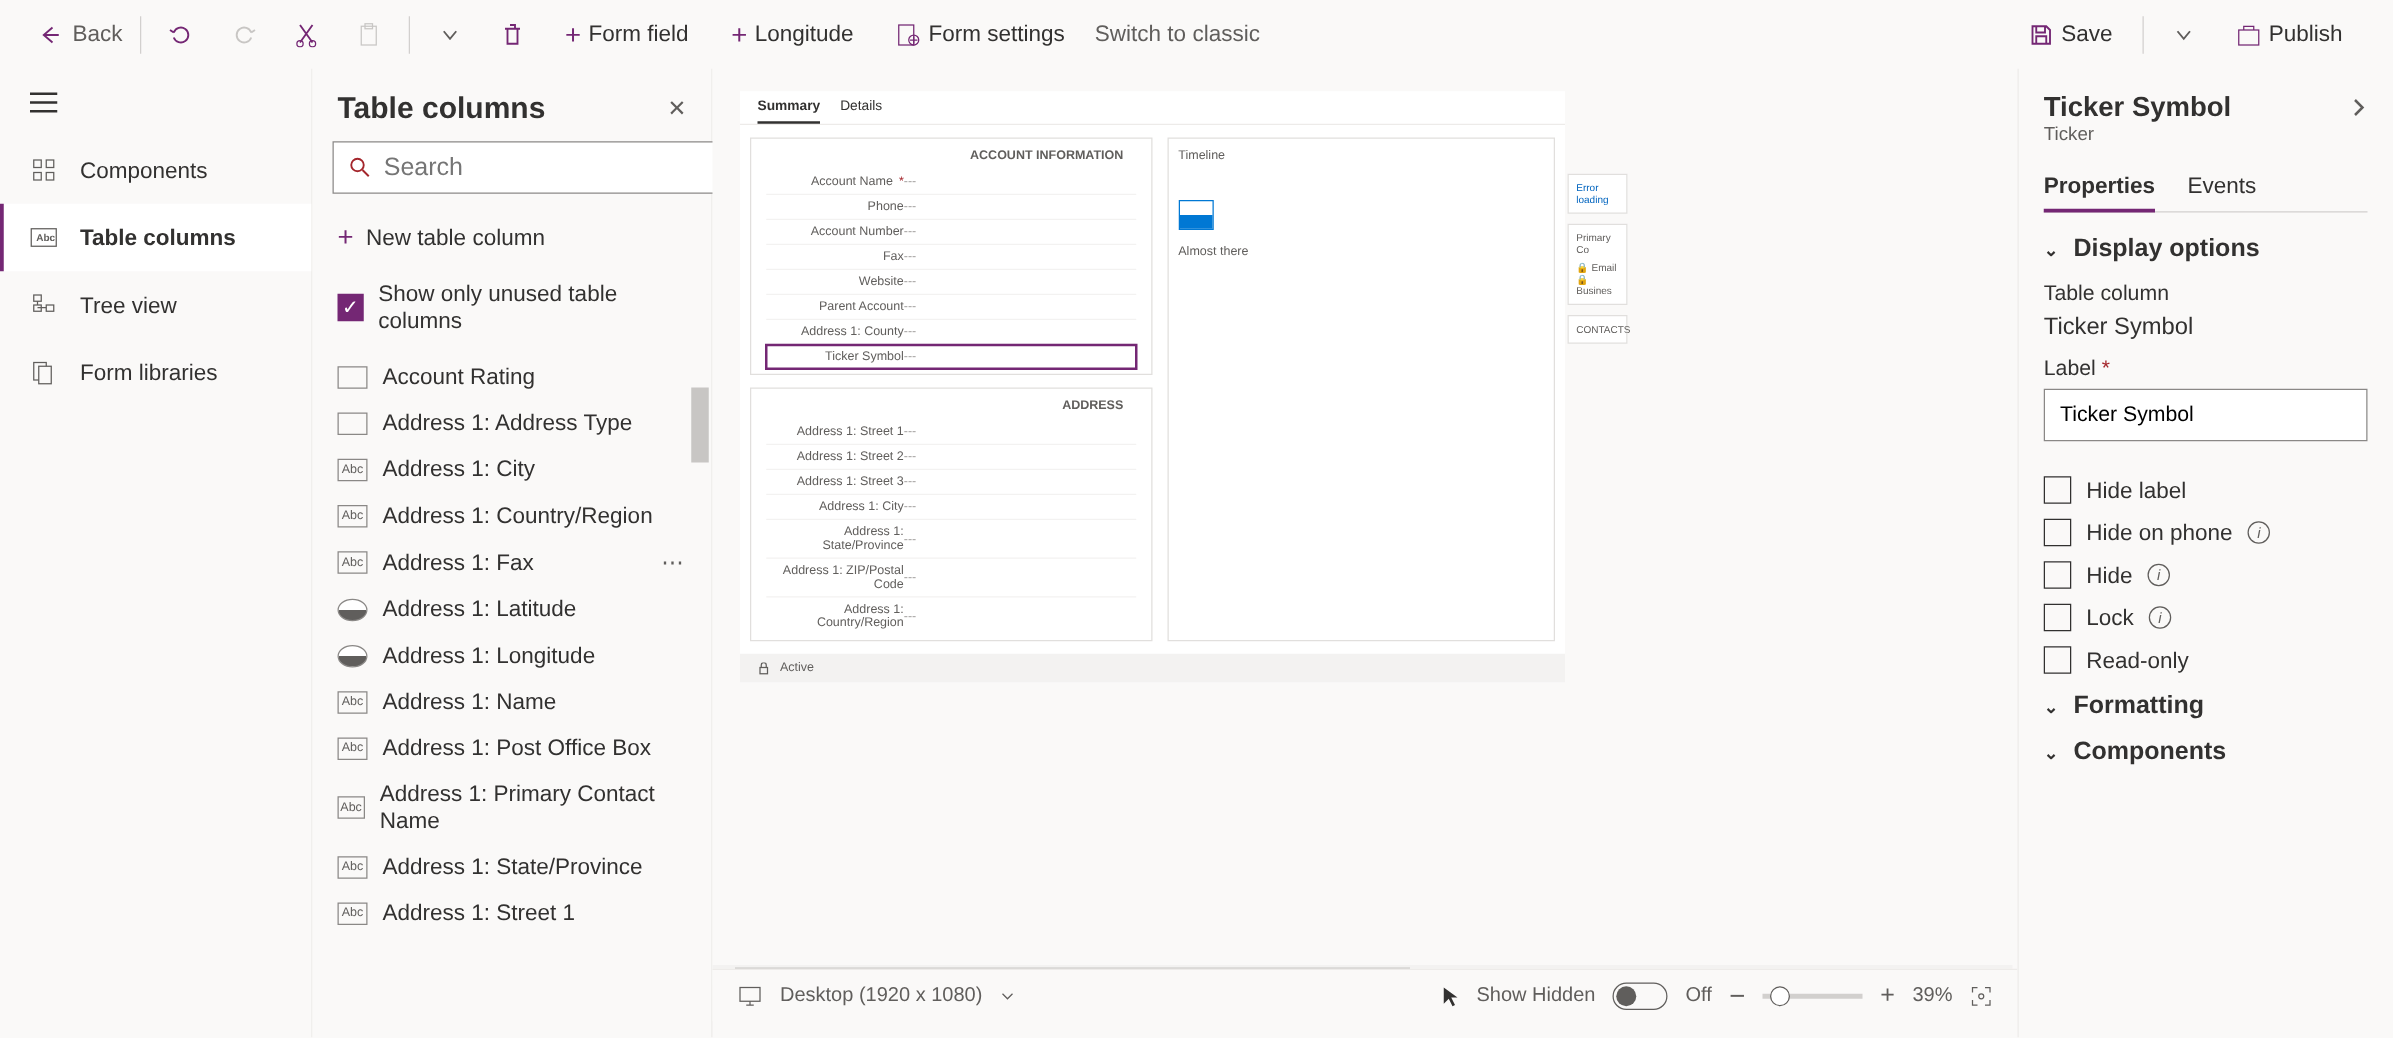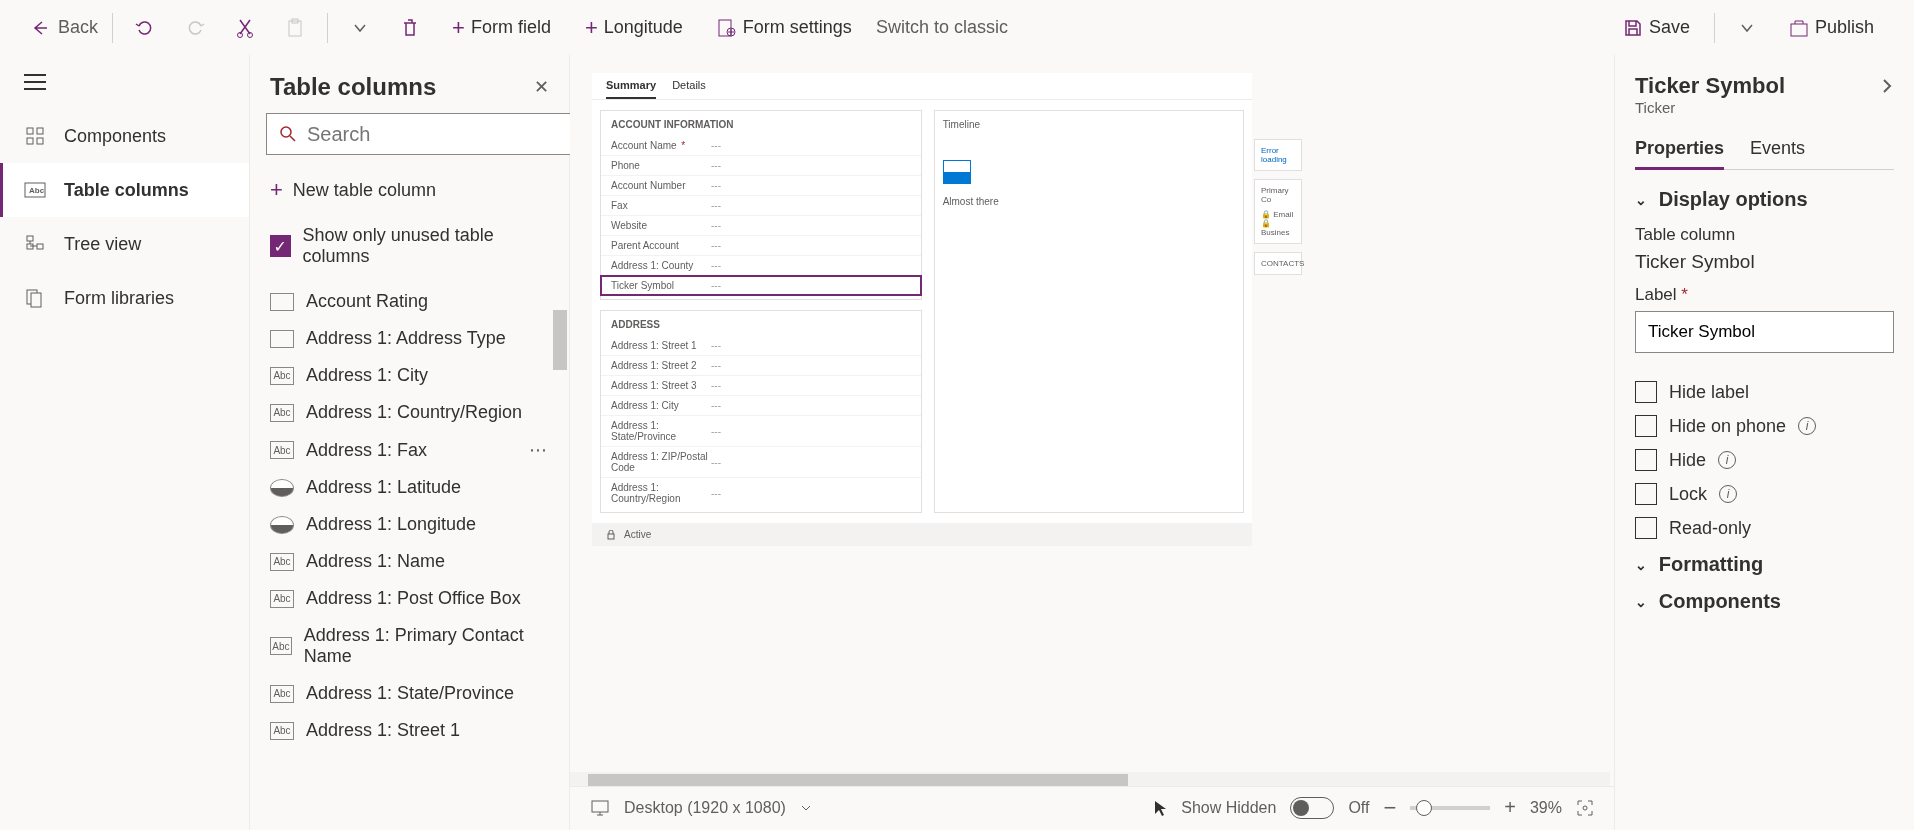--- a/index.html
+++ b/index.html
@@ -44,21 +44,21 @@
 
 
 .canvas { position: absolute; left: 570px; top: 55px; right: 300px; bottom: 42px; background: #faf9f8; overflow: hidden; }
 .form-preview { position: absolute; left: 22px; top: 18px; width: 660px; background: #fff; font-size: 11px; }
 .form-preview .title { padding: 10px 14px 2px; font-size: 13px; font-weight: 600; }
 .form-preview .subtitle { padding: 0 14px 6px; font-size: 10px; color: #605e5c; }
 .form-preview .tabs { display: flex; gap: 16px; padding: 0 14px; border-bottom: 1px solid #edebe9; font-size: 11px; }
 .form-preview .tab { padding: 6px 0; cursor: pointer; }
 .form-preview .tab.active { border-bottom: 2px solid #323130; font-weight: 600; }
 .form-preview .body { display: flex; gap: 12px; padding: 10px 8px; }
-.form-preview .section { border: 1px solid #e1dfdd; flex: 1; padding: 8px 0 4px; }
+.form-preview .section { border: 1px solid #e1dfdd; flex: 1; padding: 8px 12px 4px; text-align: right; }
 .form-preview .section-title { padding: 0 10px 6px; font-size: 10px; font-weight: 600; color: #605e5c; }
 .form-preview .field { display: flex; align-items: center; padding: 4px 10px; font-size: 10px; border-bottom: 1px solid #f3f2f1; }
 .form-preview .field:last-child { border-bottom: 0; }
 .form-preview .field .lbl { width: 100px; color: #605e5c; }
 .form-preview .field .req { color: #a4262c; margin-left: 2px; }
 .form-preview .field .val { color: #a19f9d; }
 .form-preview .field.selected { outline: 2px solid #742774; outline-offset: -1px; }
 .form-preview .timeline { flex: 1; display: flex; flex-direction: column; justify-content: flex-start; padding: 8px; border: 1px solid #e1dfdd; }
 .form-preview .timeline .tl-title { align-self: flex-start; font-size: 10px; color: #605e5c; margin-bottom: 30px; }
 .form-preview .timeline .tl-icon { width: 28px; height: 24px; border: 1px solid #0078d4; background: linear-gradient(#fff 50%, #0078d4 50%); margin-bottom: 12px; }
@@ -79,21 +79,21 @@
 .rightpanel .chevron { font-size: 14px; }
 .rightpanel .label { font-size: 17px; margin: 10px 0 6px; }
 .rightpanel .label .req { color: #a4262c; }
 .rightpanel .value { font-size: 19px; margin-bottom: 12px; }
 .rightpanel input[type=text] { width: 100%; height: 42px; border: 1px solid #8a8886; padding: 0 12px; font-size: 17px; margin-bottom: 16px; }
 .rightpanel .checkrow { display: flex; align-items: center; gap: 12px; margin: 12px 0; font-size: 18px; }
 .rightpanel .checkrow .cb { width: 22px; height: 22px; border: 1px solid #323130; }
 .rightpanel .checkrow .info { width: 18px; height: 18px; border: 1px solid #605e5c; border-radius: 50%; font-size: 12px; display: flex; align-items: center; justify-content: center; color: #605e5c; font-style: italic; }
 
 
-.statusbar { position: absolute; left: 570px; right: 300px; bottom: 2px; height: 42px; background: #faf9f8; border-top: 1px solid #edebe9; display: flex; align-items: center; padding: 0 20px; gap: 14px; font-size: 16px; color: #605e5c; }
+.statusbar { position: absolute; left: 570px; right: 300px; bottom: 13px; height: 42px; background: #faf9f8; border-top: 1px solid #edebe9; display: flex; align-items: center; padding: 0 20px; gap: 14px; font-size: 16px; color: #605e5c; }
 .statusbar .spacer { flex: 1; }
 .statusbar .toggle { width: 44px; height: 22px; border: 1px solid #605e5c; border-radius: 12px; position: relative; }
 .statusbar .toggle::before { content: ""; width: 16px; height: 16px; border-radius: 50%; background: #605e5c; position: absolute; left: 2px; top: 2px; }
 .statusbar .slider { width: 80px; height: 4px; background: #d2d0ce; position: relative; }
 .statusbar .slider::before { content: ""; width: 14px; height: 14px; border: 1px solid #605e5c; border-radius: 50%; background: #fff; position: absolute; left: 6px; top: -6px; }
 .hscroll { position: absolute; left: 570px; right: 304px; bottom: 42px; height: 16px; background: #f3f2f1; }
 .hscroll .thumb { position: absolute; left: 18px; top: 2px; height: 12px; width: 540px; background: #c8c6c4; }
 svg { display: block; }
 </style>
 </head>

